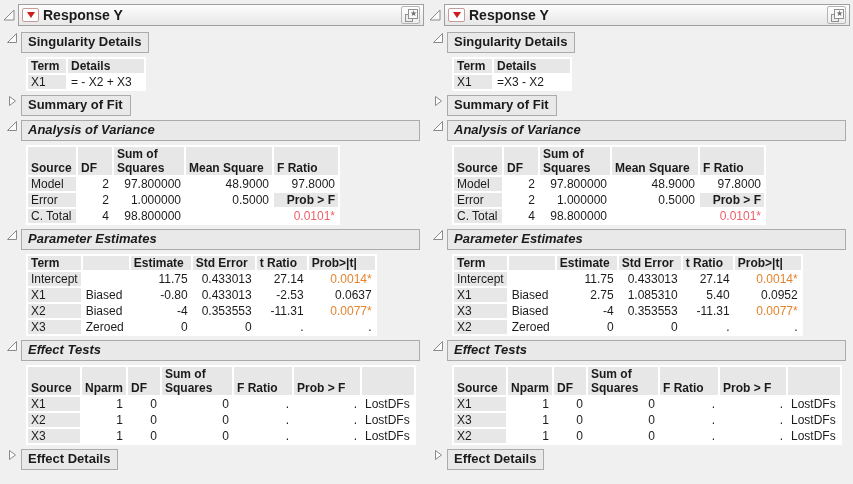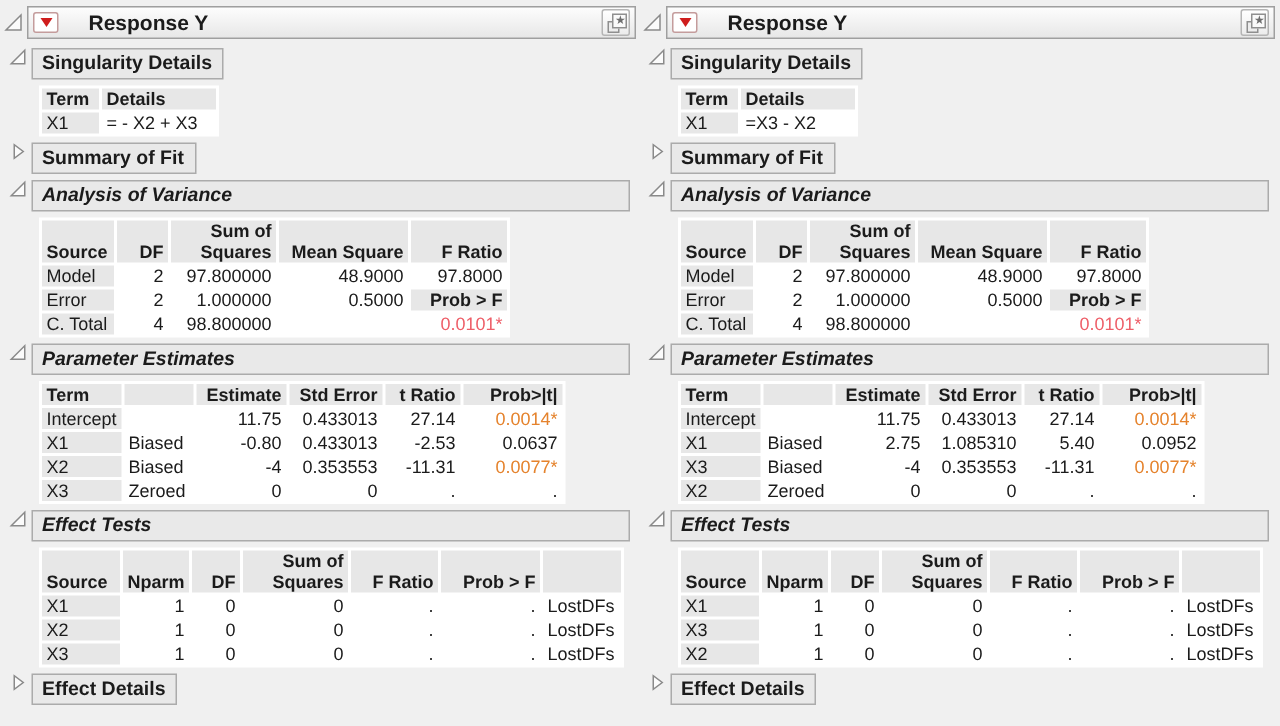--- a/index.html
+++ b/index.html
@@ -16,21 +16,21 @@
 
   
   .panel-hdr { display: flex; align-items: center; height: 22px; margin: 0 2px 6px 2px; }
   .disc { flex: 0 0 auto; cursor: pointer; }
   .disc polygon { fill: #fbfbfb; stroke: #8a8a8a; stroke-width: 1; }
   .panel-hdr .disc { width: 14px; height: 14px; margin-right: 2px; }
   .hdr-bar {
     flex: 1; display: flex; align-items: center; height: 22px;
     border: 1px solid #9f9f9f;
     background: linear-gradient(#fdfdfd, #e7e7e7);
-    padding: 0 3px; gap: 20px;
+    padding: 0 3px; gap: 4px;
   }
   .rt-btn {
     width: 17px; height: 14px; border: 1px solid #c49c9c; border-radius: 2px;
     background: #ffffff; display: flex; align-items: center; justify-content: center;
     cursor: pointer;
   }
   .rt-icon {
     width: 0; height: 0;
     border-left: 4px solid transparent; border-right: 4px solid transparent;
     border-top: 6px solid var(--red-triangle, #cf1d1d);
@@ -60,21 +60,21 @@
   table.jmp {
     border-collapse: separate; border-spacing: 2px;
     background: #ffffff; table-layout: fixed;
     margin: 2px 0 3px 26px;
   }
   table.jmp th, table.jmp td {
     height: 14px; line-height: 14px; padding: 0 3px;
     white-space: nowrap; overflow: visible; font-size: 12px;
   }
   table.jmp th {
-    background: #e7e7e7; font-weight: bold; text-align: right;
+    background: #e7e7e7; font-weight: bold; text-align: left;
     vertical-align: bottom; white-space: pre-line;
   }
   table.jmp th.left { text-align: left; }
   table.jmp td.lbl { background: #e7e7e7; text-align: left; }
   table.jmp td.num { text-align: right; }
   table.jmp td.hdrcell { background: #e7e7e7; font-weight: bold; text-align: right; }
   .sig-salmon { color: var(--sig-salmon, #ee5f69); }
   .sig-orange { color: var(--sig-orange, #e5832d); }
 </style>
 </head>

